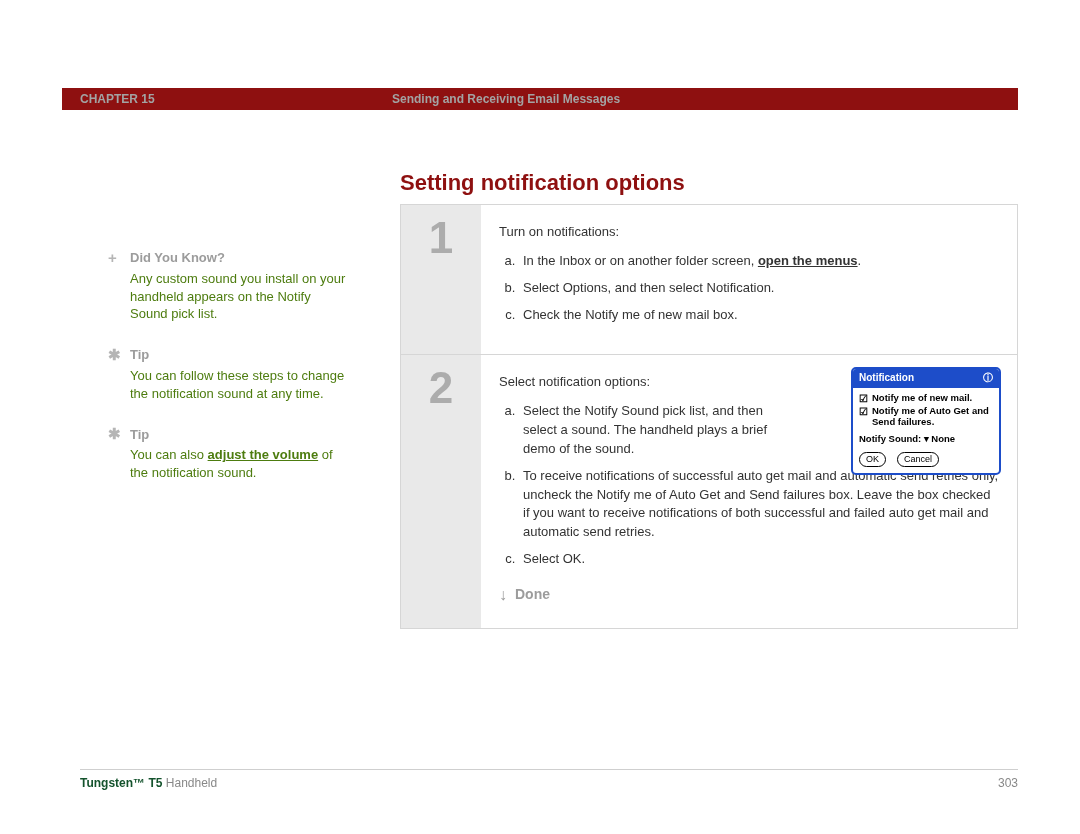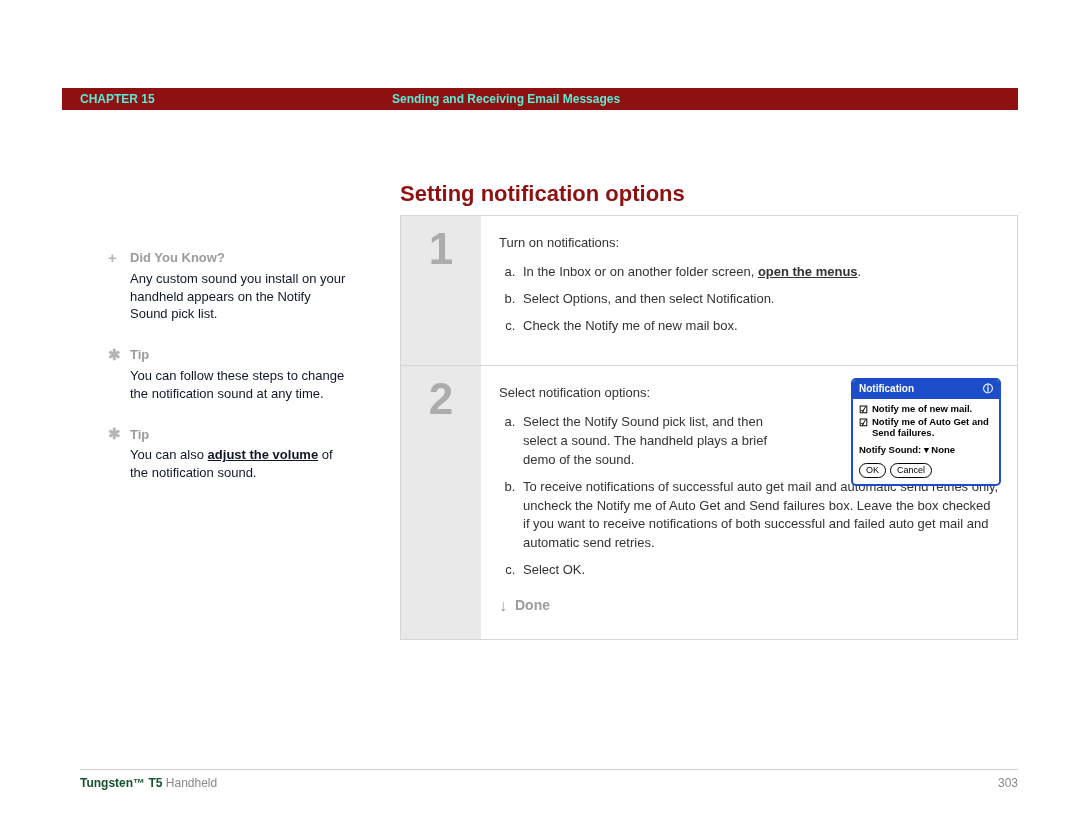--- a/index.html
+++ b/index.html
@@ -11,21 +11,21 @@
     position: relative;
     color: #333;
   }
   .header-bar {
     position: absolute;
     top: 88px;
     left: 62px;
     right: 62px;
     height: 22px;
     background: #8e1010;
-    color: #5eead4;
+    color: #a3a3a3;
     display: flex;
     align-items: center;
     font-size: 12px;
     font-weight: bold;
   }
   .header-chapter { padding-left: 18px; width: 330px; }
   .header-title { }
   .sidebar {
     position: absolute;
     top: 248px;
@@ -44,25 +44,25 @@
     font-size: 13px;
   }
   .side-icon {
     width: 18px;
     display: inline-block;
     color: #b5b5b5;
     font-weight: bold;
     font-size: 15px;
     margin-right: 4px;
   }
-  .side-body { color: #0f172a; margin-left: 22px; }
+  .side-body { color: #4d7c0f; margin-left: 22px; }
   .side-body .link { text-decoration: underline; font-weight: bold; }
   .main {
     position: absolute;
-    top: 181px;
+    top: 170px;
     left: 400px;
     right: 62px;
   }
   .section-title {
     color: #8e1010;
     font-size: 22px;
     font-weight: bold;
     margin-bottom: 8px;
   }
   .section-desc {
@@ -128,21 +128,21 @@
     color: #fff;
     padding: 2px 6px;
     display: flex;
     justify-content: space-between;
     font-size: 10px;
   }
   .notif-body { padding: 5px 6px 6px 6px; color: #000; }
   .notif-check { display: flex; align-items: flex-start; margin-bottom: 2px; line-height: 1.15; }
   .notif-check .box { margin-right: 4px; font-size: 10px; }
   .notif-sound { margin-top: 4px; font-size: 9.5px; }
-  .notif-buttons { margin-top: 6px; display: flex; gap: 4px; }
+  .notif-buttons { margin-top: 6px; display: flex; gap: 11px; }
   .notif-btn {
     border: 1px solid #000;
     border-radius: 8px;
     padding: 0 6px;
     font-size: 9px;
     background: #fff;
     font-weight: normal;
   }
   .footer {
     position: absolute;

